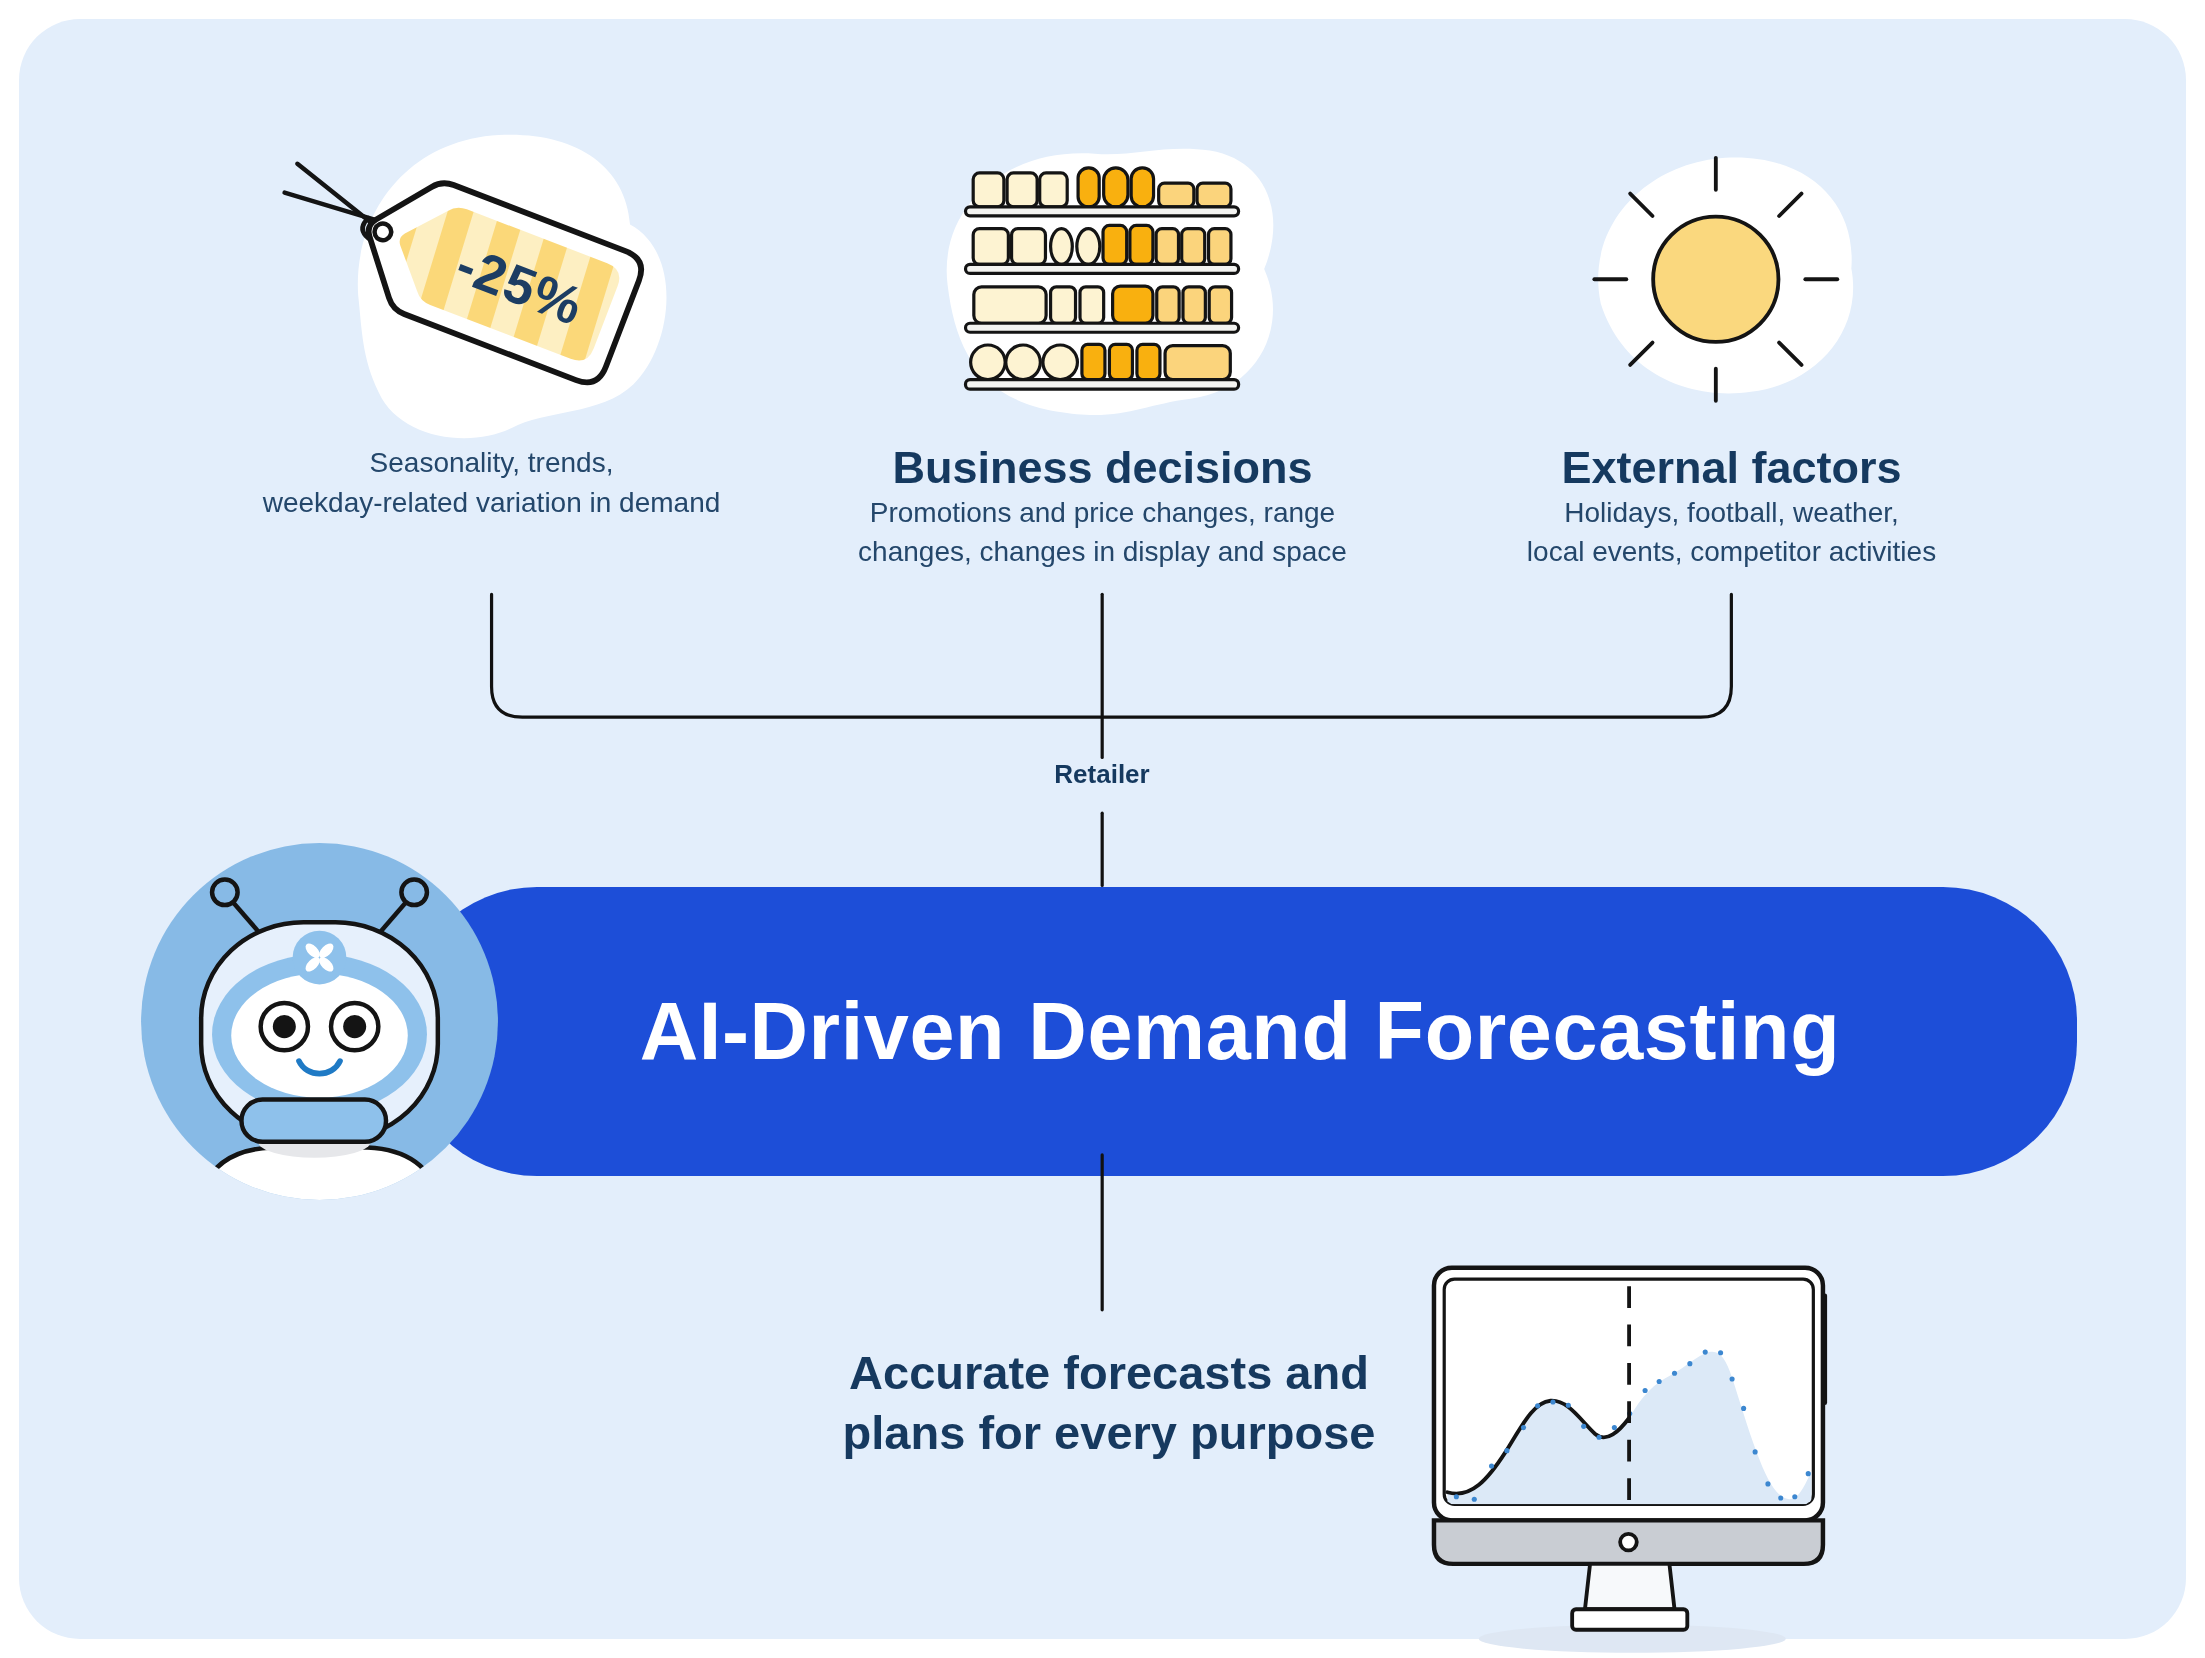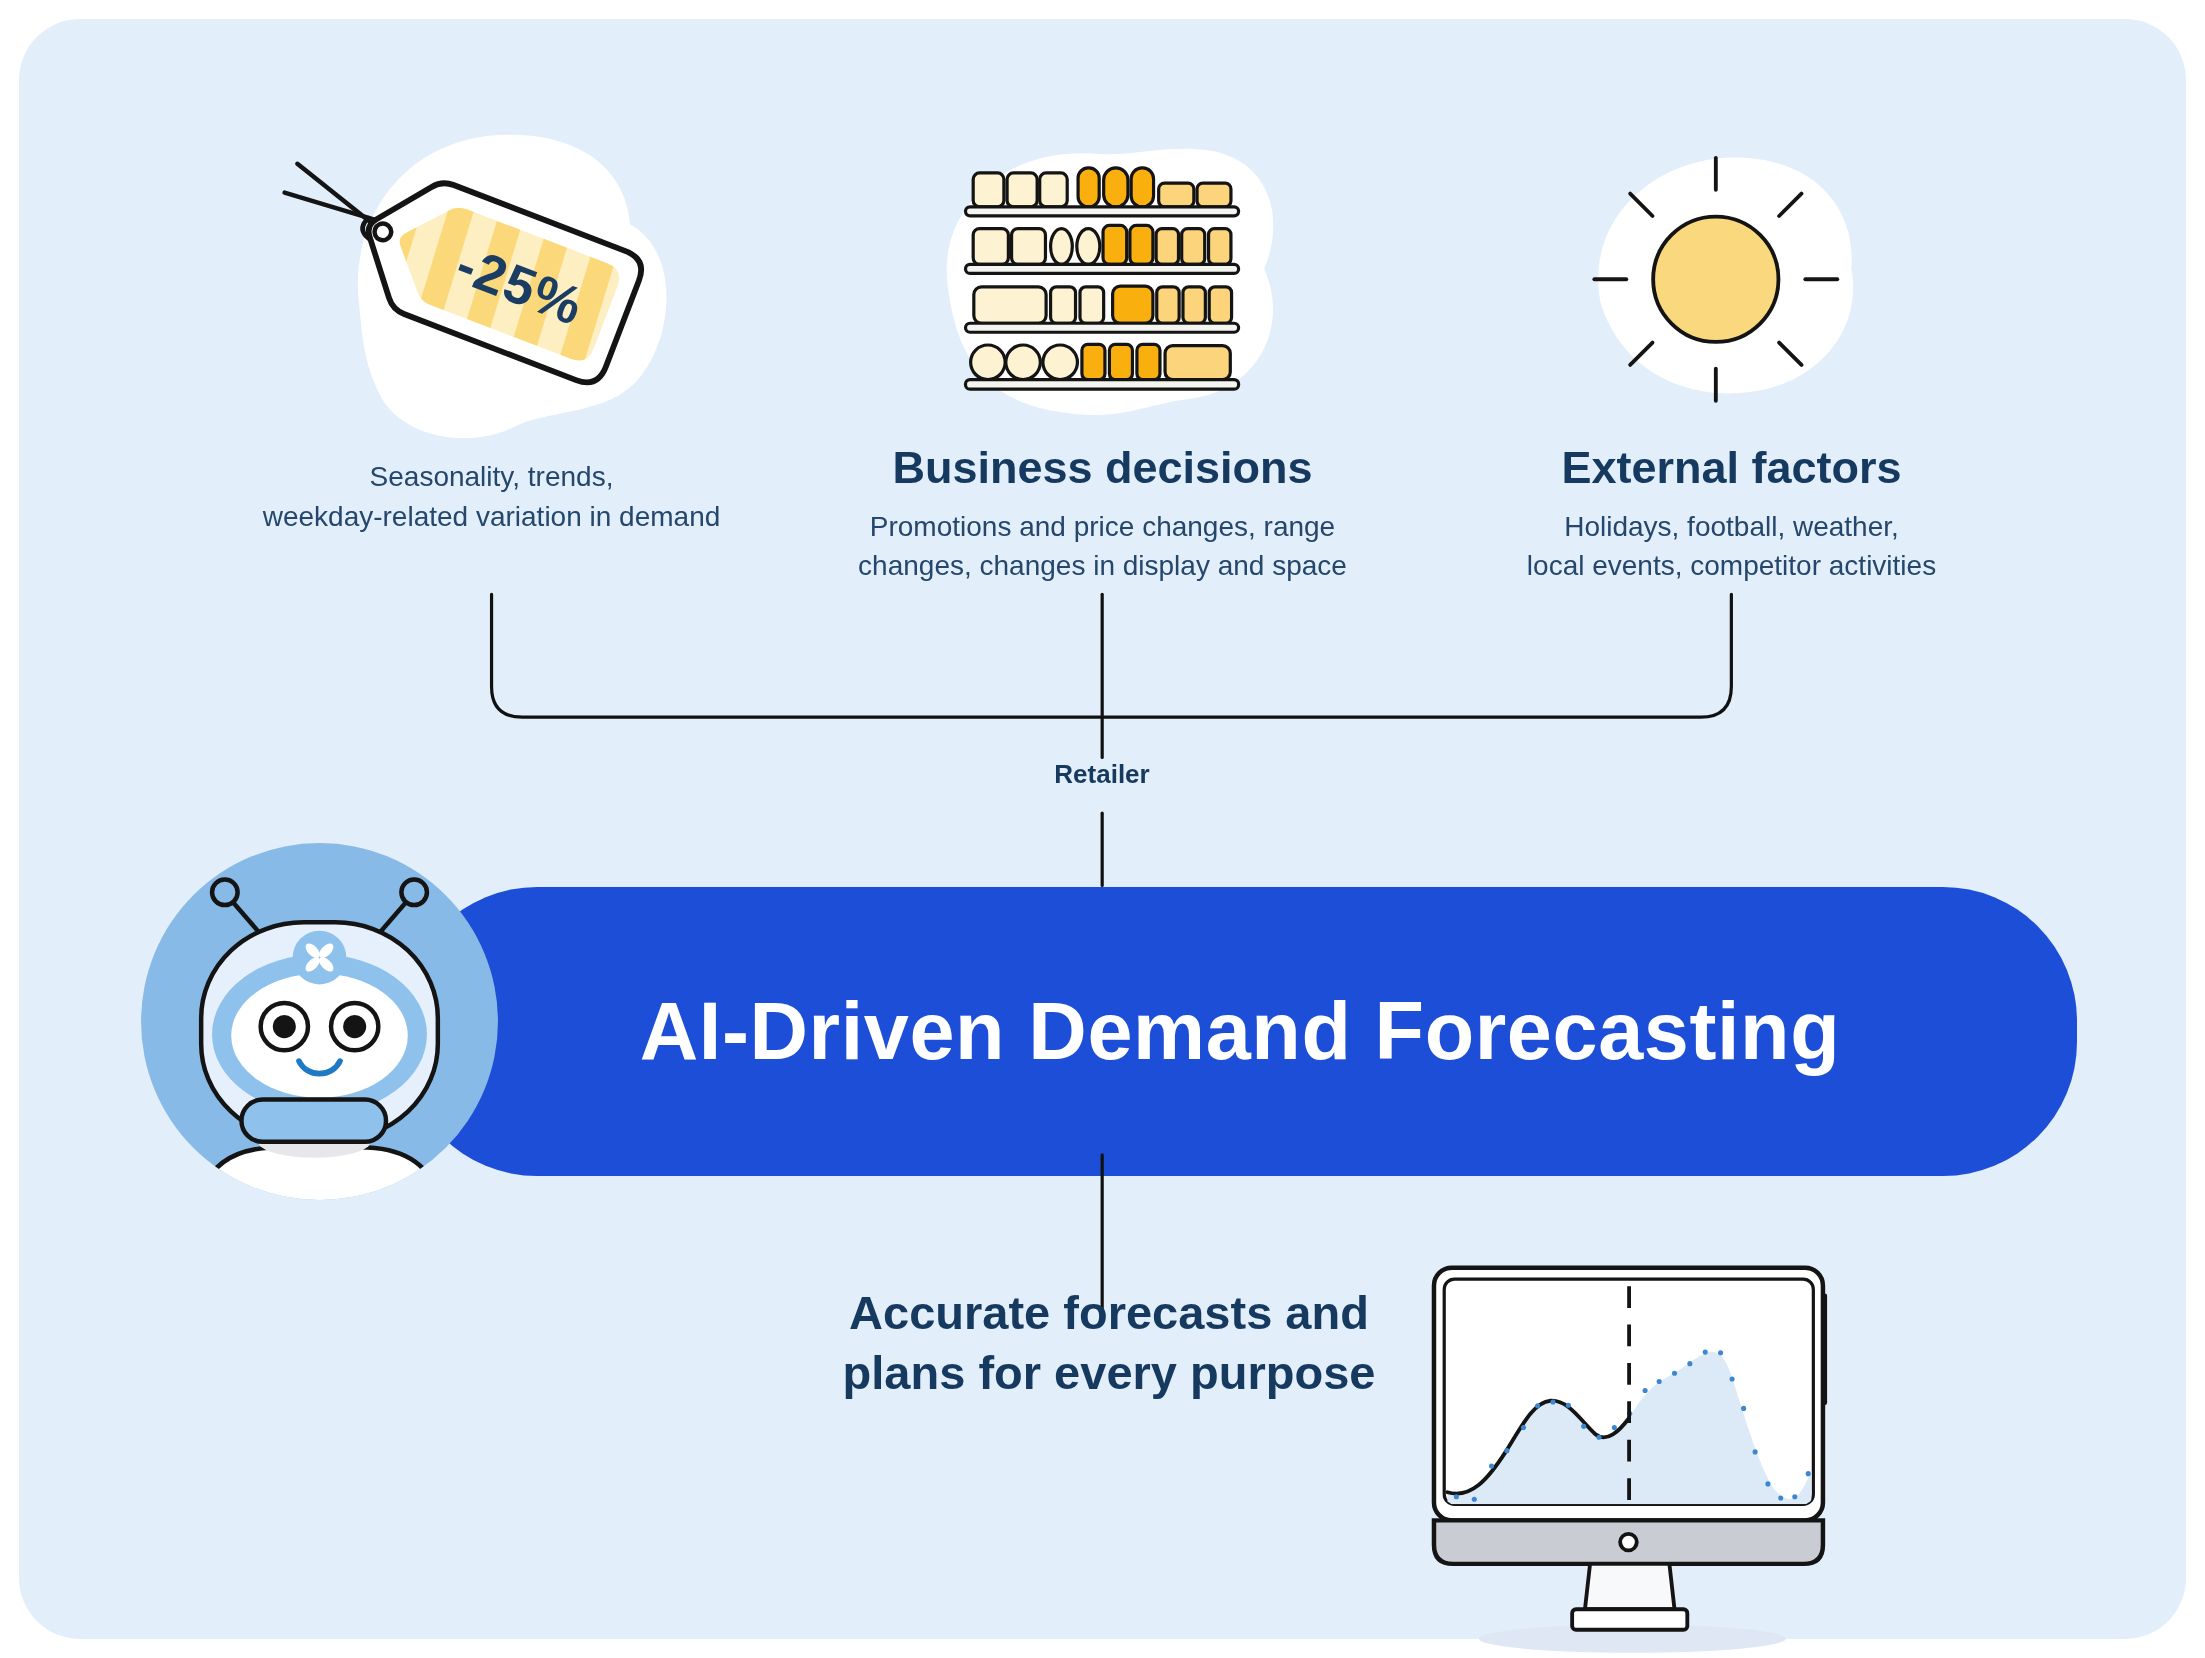--- a/index.html
+++ b/index.html
@@ -3,29 +3,29 @@
 <meta charset="utf-8">
 <style>
   html,body{margin:0;padding:0;background:#ffffff;}
   .page{position:relative;width:2205px;height:1659px;background:#ffffff;overflow:hidden;
         font-family:"Liberation Sans", sans-serif;}
   .card{position:absolute;left:19px;top:19px;width:2167px;height:1620px;
         background:#E3EEFB;border-radius:61px;}
   .icon-svg{position:absolute;}
   .col-text{position:absolute;text-align:center;}
   .col-title{font-size:45px;font-weight:700;color:#15395F;letter-spacing:0;line-height:1.1;}
-  .col-sub{margin-top:14px;font-size:28px;font-weight:400;color:#24476B;line-height:1.42;white-space:pre-line;}
+  .col-sub{font-size:28px;font-weight:400;color:#24476B;line-height:1.42;white-space:pre-line;}
   .connectors{position:absolute;left:0;top:0;width:2205px;height:1659px;z-index:3;pointer-events:none;}
   .retailer{position:absolute;left:910px;top:759px;width:384px;text-align:center;z-index:4;
             font-size:26px;font-weight:700;color:#15395F;}
   .banner{position:absolute;left:403px;top:887px;width:1674px;height:289px;background:#1d4ed8;
           border-radius:134px;z-index:2;display:flex;align-items:center;justify-content:center;}
   .banner-title{color:#ffffff;font-size:81px;font-weight:700;letter-spacing:0.6px;}
   .robot{z-index:5;}
-  .output-label{position:absolute;left:789px;top:1283px;width:640px;z-index:4;text-align:center;
+  .output-label{position:absolute;left:789px;top:1343px;width:640px;z-index:4;text-align:center;
                 font-size:47px;font-weight:700;color:#16395F;line-height:1.28;white-space:pre-line;}
   svg text{font-family:"Liberation Sans", sans-serif;}
 </style>
 </head>
 <body>
 
 <div class="page">
   <div class="card"></div>
 
   <svg class="icon-svg" style="left:243px;top:90px;" width="499" height="397" viewBox="0 0 780 620">

